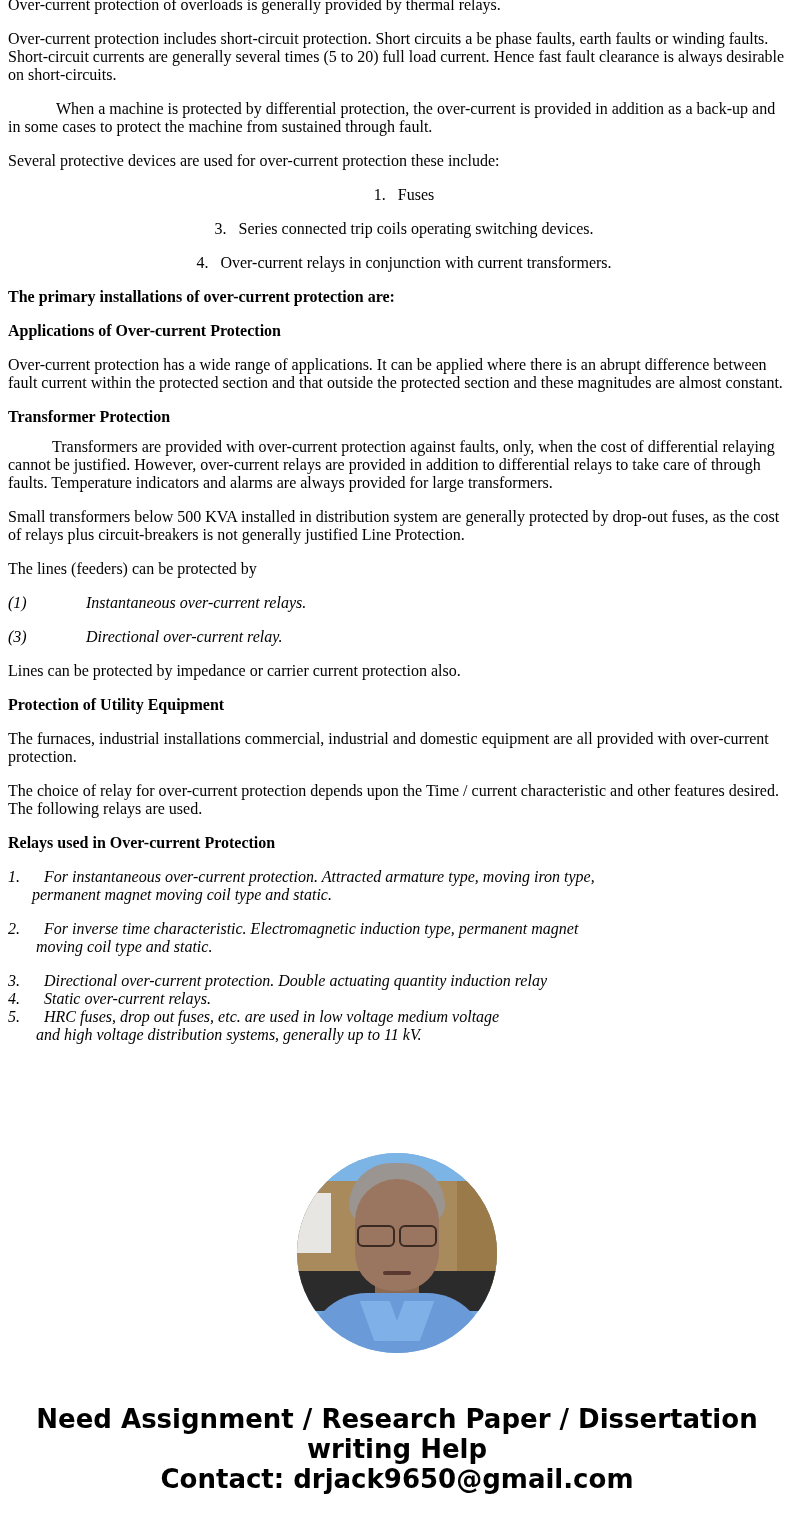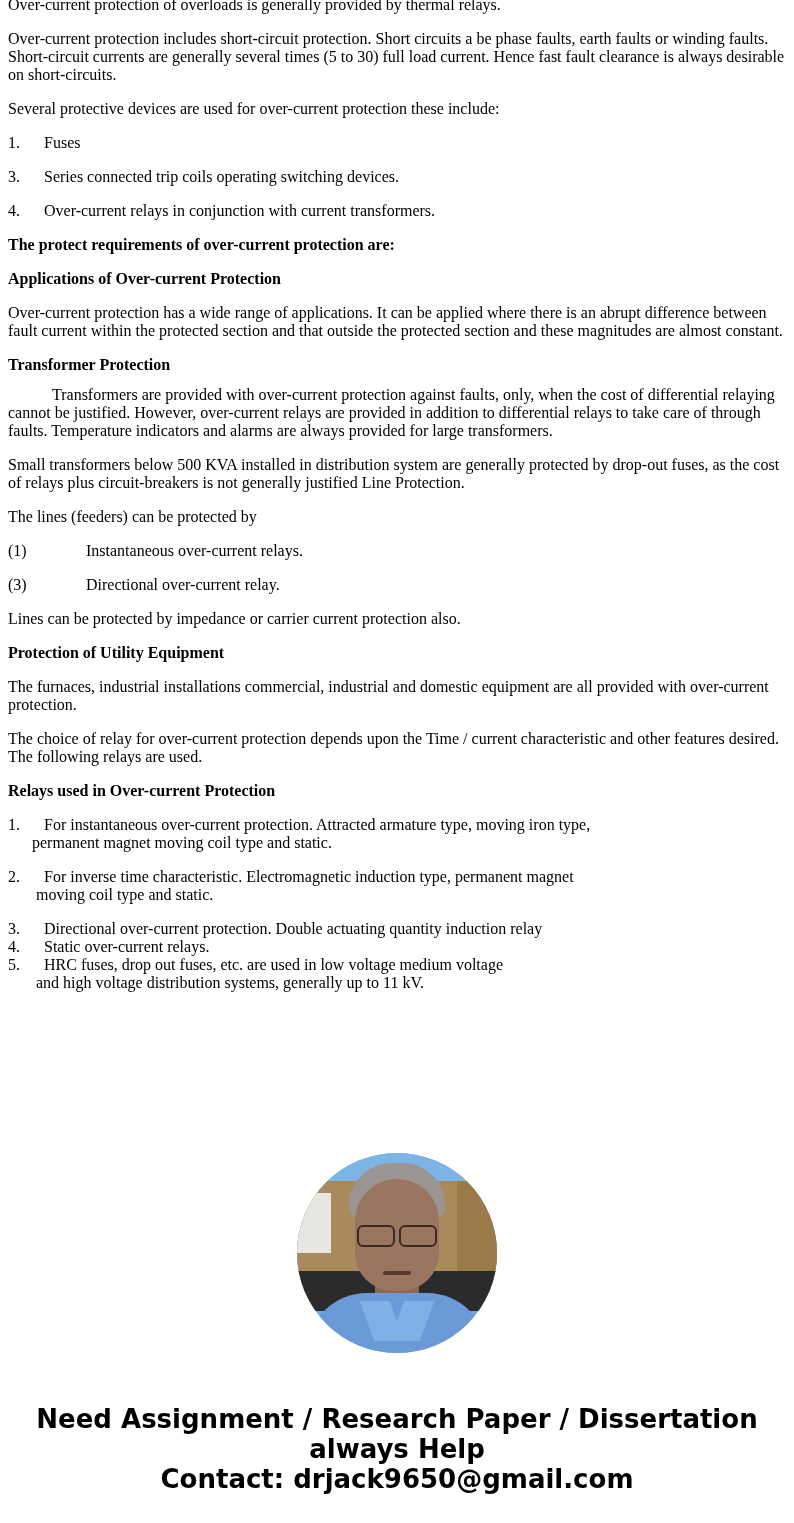--- a/index.html
+++ b/index.html
@@ -12,25 +12,25 @@
     font-size: 16px;
     line-height: 18px;
     color: #000000;
   }
   .doc { position: absolute; left: 8px; top: -4px; width: 780px; }
   .p { margin: 0 0 16px 0; }
   .p.tight { margin-bottom: 12px; }
   .b { font-weight: bold; }
   .indent { text-indent: 48px; }
   .indent2 { text-indent: 44px; }
-  .num-item { margin: 0 0 16px 0; }
+  .num-item { margin: 0 0 16px 0; text-align: center; }
   .num-item .n { display: inline-block; width: 36px; }
-  .paren-item { margin: 0 0 16px 0; }
+  .paren-item { margin: 0 0 16px 0; font-style: italic; }
   .paren-item .n { display: inline-block; width: 78px; }
-  .relay-item { margin: 0 0 16px 0; }
+  .relay-item { margin: 0 0 16px 0; font-style: italic; }
   .relay-item.nogap { margin-bottom: 0; }
   .relay-item .n { display: inline-block; width: 36px; }
   .relay-item .cont { display: block; }
   .relay-item .cont.c24 { padding-left: 24px; }
   .relay-item .cont.c28 { padding-left: 28px; }
 
   .avatar {
     position: absolute;
     left: 297px;
     top: 1153px;
@@ -68,30 +68,31 @@
     font-size: 26px;
     line-height: 30px;
     color: #000000;
   }
 </style>
 </head>
 <body>
 
 <div class="doc">
   <p class="p">Over-current protection of overloads is generally provided by thermal relays.</p>
-  <p class="p">Over-current protection includes short-circuit protection. Short circuits a be phase faults, earth faults or winding faults. Short-circuit currents are generally several times (5 to 30) full load current. Hence fast fault clearance is always desirable on short-circuits.</p>
+  <p class="p">Over-current protection includes short-circuit protection. Short circuits a be phase faults, earth faults or winding faults. Short-circuit currents are generally several times (5 to 20) full load current. Hence fast fault clearance is always desirable on short-circuits.</p>
+  <p class="p indent">When a machine is protected by differential protection, the over-current is provided in addition as a back-up and in some cases to protect the machine from sustained through fault.</p>
   <p class="p">Several protective devices are used for over-current protection these include:</p>
 
   <div>
     <div class="num-item"><span class="n">1.</span><span>Fuses</span></div>
     <div class="num-item"><span class="n">3.</span><span>Series connected trip coils operating switching devices.</span></div>
     <div class="num-item"><span class="n">4.</span><span>Over-current relays in conjunction with current transformers.</span></div>
   </div>
 
-  <p class="p b">The protect requirements of over-current protection are:</p>
+  <p class="p b">The primary installations of over-current protection are:</p>
   <p class="p b">Applications of Over-current Protection</p>
   <p class="p">Over-current protection has a wide range of applications. It can be applied where there is an abrupt difference between fault current within the protected section and that outside the protected section and these magnitudes are almost constant.</p>
 
   <p class="p tight b">Transformer Protection</p>
   <p class="p indent2">Transformers are provided with over-current protection against faults, only, when the cost of differential relaying cannot be justified. However, over-current relays are provided in addition to differential relays to take care of through faults. Temperature indicators and alarms are always provided for large transformers.</p>
   <p class="p">Small transformers below 500 KVA installed in distribution system are generally protected by drop-out fuses, as the cost of relays plus circuit-breakers is not generally justified Line Protection.</p>
   <p class="p">The lines (feeders) can be protected by</p>
 
   <div>
     <div class="paren-item"><span class="n">(1)</span><span>Instantaneous over-current relays.</span></div>
@@ -140,15 +141,15 @@
   <div class="face"></div>
   <div class="glasses">
       <span class="l"></span>
       <span class="r"></span>
     </div>
   <div class="mouth"></div>
 </div>
 
 <div class="cta">
   <div>Need Assignment / Research Paper / Dissertation</div>
-  <div>always Help</div>
+  <div>writing Help</div>
   <div>Contact: drjack9650@gmail.com</div>
 </div>
 
 </body></html>

